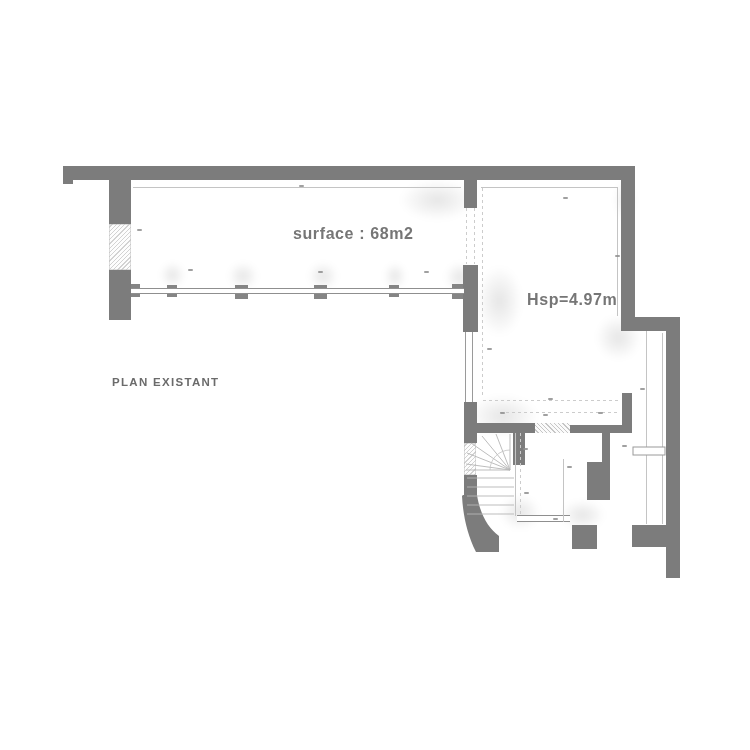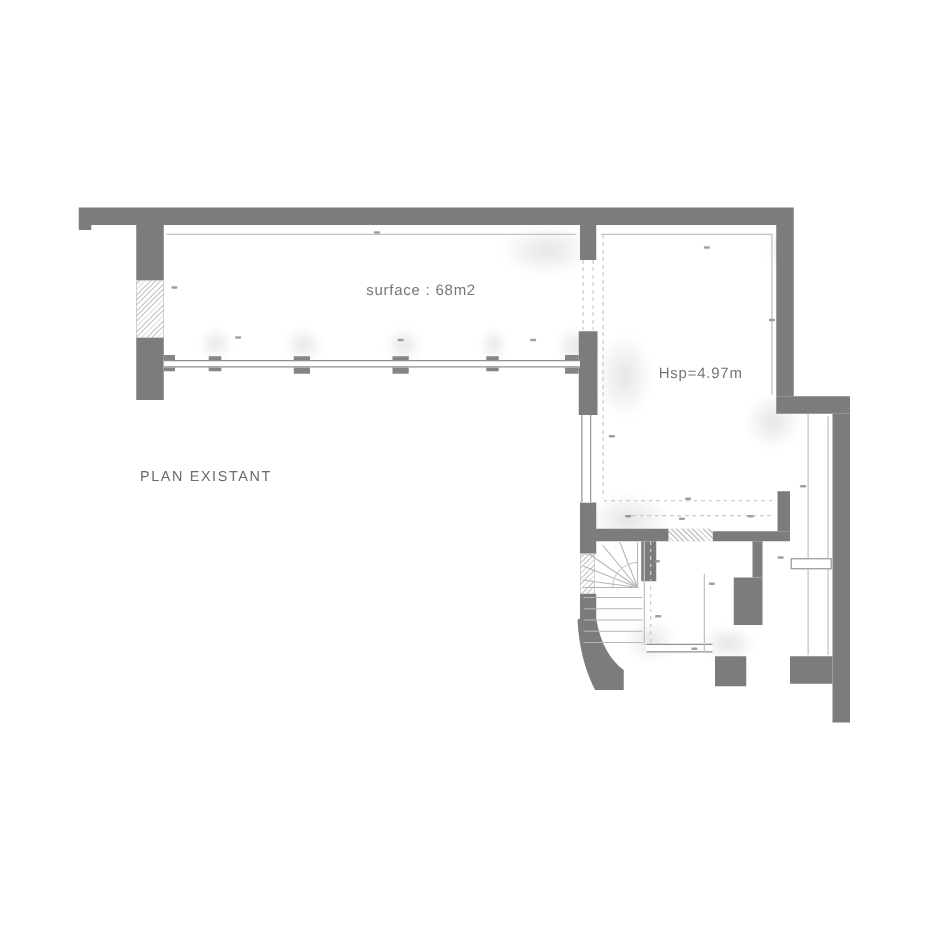--- a/index.html
+++ b/index.html
@@ -19,25 +19,25 @@
   .win-hlines{position:absolute;background:#fff;border-top:1px solid #8f8f8f;border-bottom:1px solid #8f8f8f;}
   .hatch{
     position:absolute;background:#e3e3e3;
     background-image:repeating-linear-gradient(45deg,rgba(255,255,255,.85) 0 2px,rgba(170,170,170,.5) 2px 3px);
   }
   .tline{position:absolute;}
   .mark{position:absolute;width:5px;height:2px;background:#8f8f8f;opacity:.85;border-radius:1px;}
   .smudge{position:absolute;border-radius:50%;
     background:radial-gradient(closest-side,rgba(0,0,0,0.10),rgba(0,0,0,0));filter:blur(3px);}
   .plan-label{
-    position:absolute;font-weight:400;font-size:12px;line-height:1;
+    position:absolute;font-weight:700;font-size:16px;line-height:1;
     color:#767676;letter-spacing:0.6px;white-space:nowrap;
   }
   .plan-title{
-    position:absolute;font-weight:400;font-size:11.5px;line-height:1;
+    position:absolute;font-weight:700;font-size:11.5px;line-height:1;
     color:#6b6b6b;letter-spacing:1.3px;white-space:nowrap;
   }
   svg{position:absolute;left:0;top:0;}
 </style>
 </head>
 <body>
 
 <div class="canvas">
   <div id="plan">
       <div class="smudge" style="left: 400px; top: 180px; width: 75px; height: 40px;"></div>

